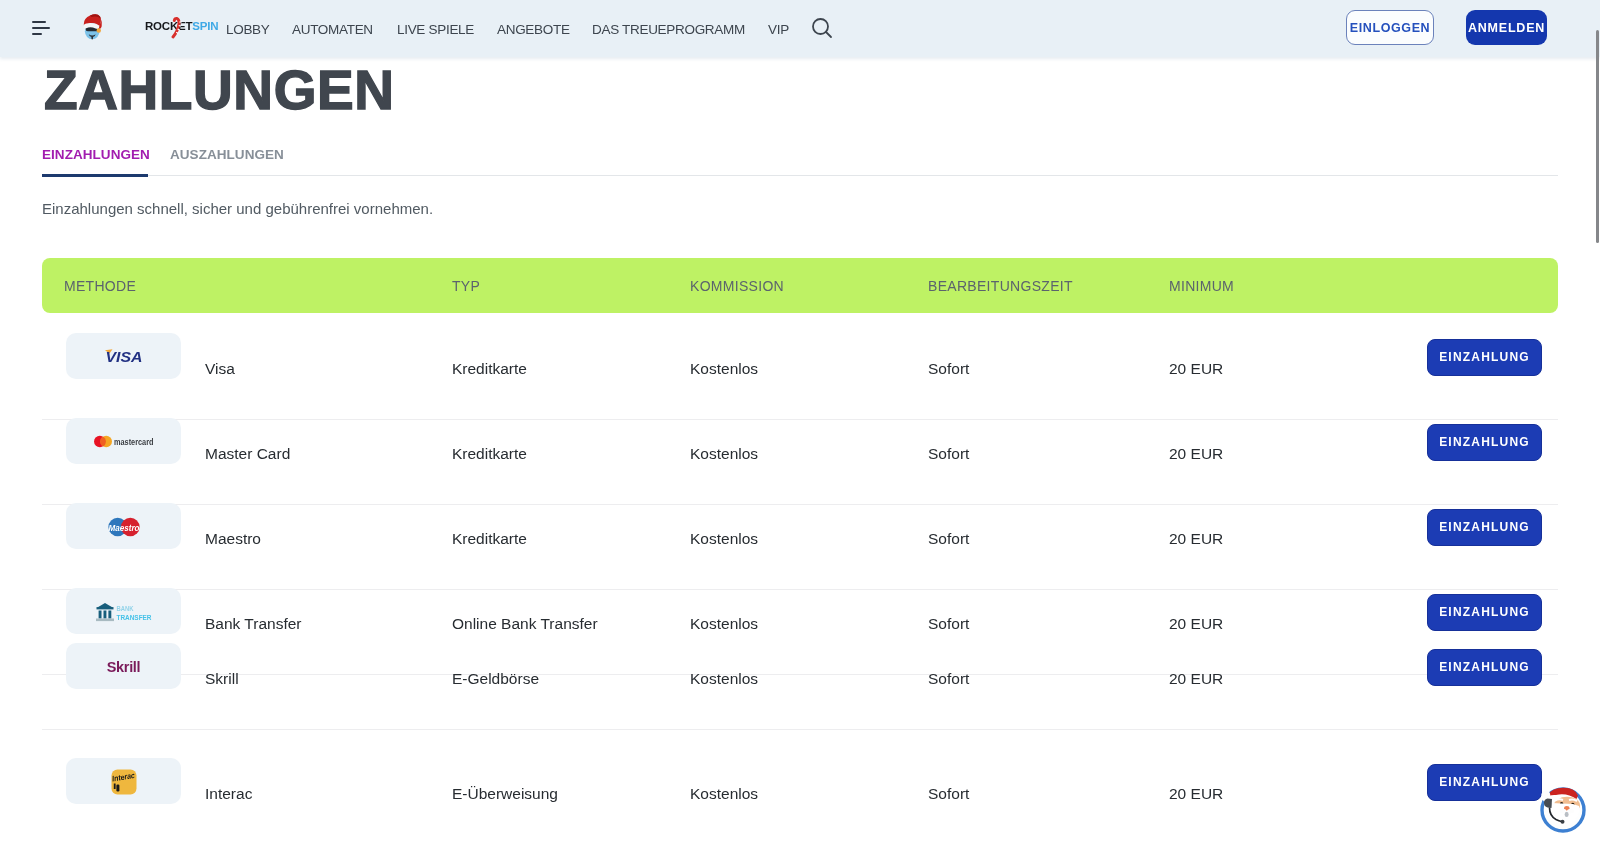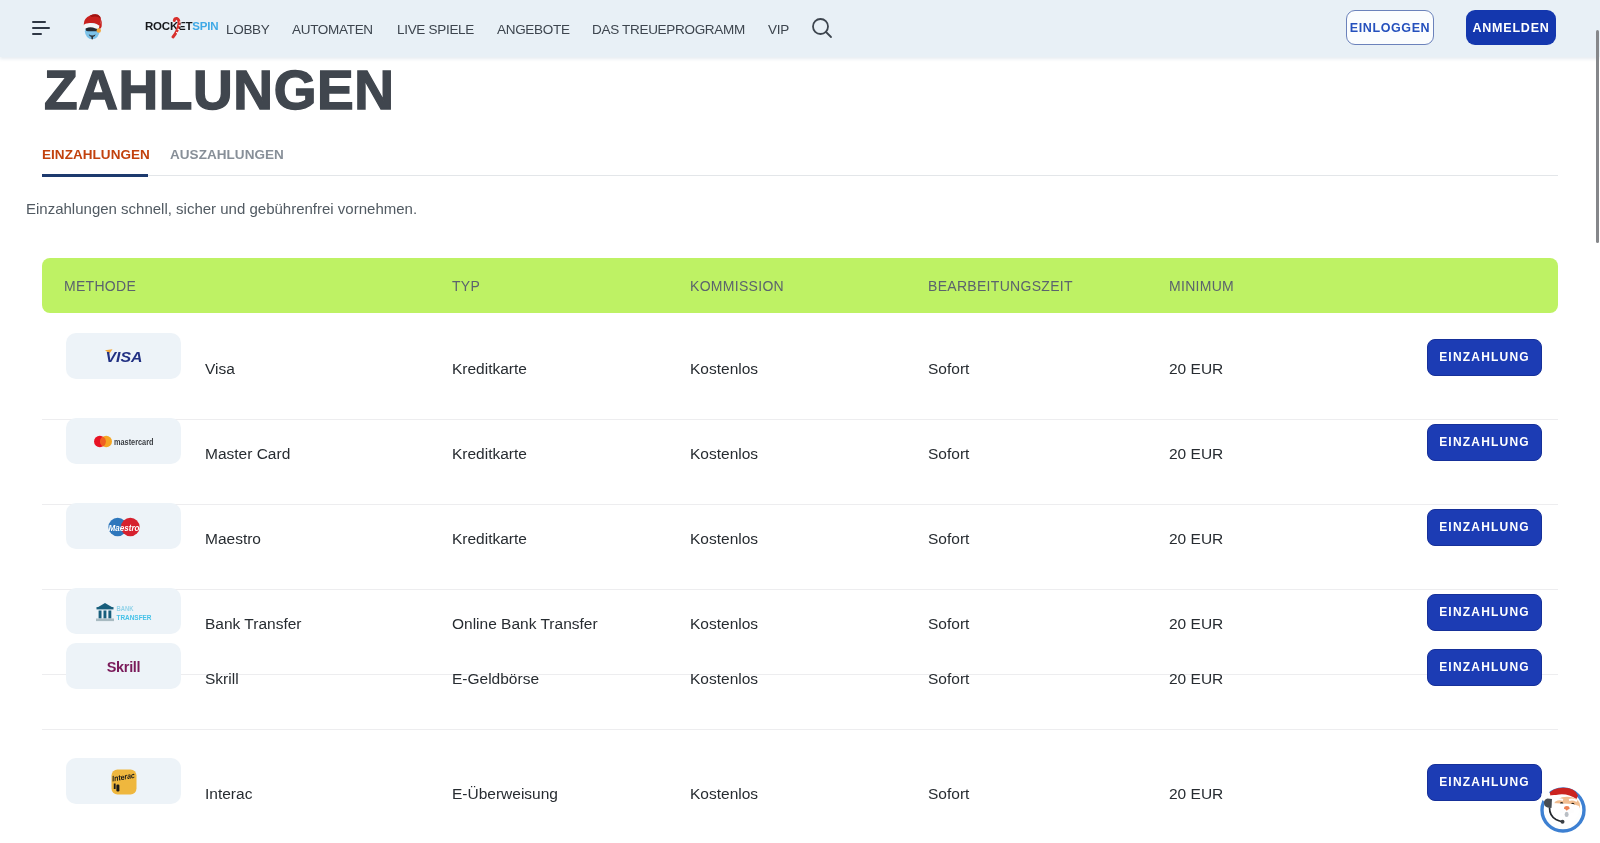--- a/index.html
+++ b/index.html
@@ -15,21 +15,21 @@
     display:flex; align-items:center; justify-content:center; }
   .btn-fill { position:absolute; top:10px; height:35px; border-radius:9px; background:#1437ae;
     color:#fff; font-size:12.5px; letter-spacing:0.8px; font-weight:700;
     display:flex; align-items:center; justify-content:center; }
   
   #h1 { position:absolute; left:44px; top:57.5px; font-size:55px; font-weight:700; color:#40464e;
     letter-spacing:0.6px; -webkit-text-stroke:1.4px #40464e; white-space:nowrap; }
   .tab { position:absolute; top:147px; font-size:13.5px; letter-spacing:0.05px; font-weight:700; }
   #tabline { position:absolute; left:42px; top:175px; width:1516px; height:1px; background:#e3e6e9; }
   #tabact { position:absolute; left:42px; top:174px; width:106px; height:2.5px; background:#1d3a6e; }
-  #desc { position:absolute; left:26px; top:199.5px; font-size:15px; color:#515a62;text-align:right; }
+  #desc { position:absolute; left:42px; top:199.5px; font-size:15px; color:#515a62;text-align:right; }
   
   #thead { position:absolute; left:42px; top:258px; width:1516px; height:55px; background:#bef264; border-radius:8px; }
   .th { position:absolute; top:19.5px; font-size:14px; color:#5b636d; letter-spacing:0.3px; }
   .row { position:absolute; left:42px; width:1516px; height:107px; border-bottom:1px solid #ededef; }
   .card { position:absolute; left:24px; top:19.5px; width:115px; height:46px; background:#edf3f8; border-radius:10px;
     display:flex; align-items:center; justify-content:center; }
   .cell { position:absolute; top:calc(50% + 3px); transform:translateY(-50%); font-size:15.5px; color:#272c31; }
   .rbtn { position:absolute; left:1385px; top:25.5px; width:115px; height:37.5px; background:#1c3cb4;
     border:1px solid #16309a; border-radius:8px; color:#fff; font-size:12px; letter-spacing:1.2px;
     font-weight:700; display:flex; align-items:center; justify-content:center; }
@@ -64,25 +64,25 @@
   <div class="nav" style="left:292px;">AUTOMATEN</div>
   <div class="nav" style="left:397px;">LIVE SPIELE</div>
   <div class="nav" style="left:497px;">ANGEBOTE</div>
   <div class="nav" style="left:592px;">DAS TREUEPROGRAMM</div>
   <div class="nav" style="left:768px;">VIP</div>
   <svg class="abs" style="left:811px;top:17px;" width="22" height="22" viewBox="0 0 22 22">
     <circle cx="9.5" cy="9.5" r="7.5" fill="none" stroke="#3d454e" stroke-width="1.8"></circle>
     <line x1="15" y1="15" x2="20" y2="20" stroke="#3d454e" stroke-width="1.8" stroke-linecap="round"></line>
   </svg>
   <div class="btn-out" style="left:1346px;width:88px;">EINLOGGEN</div>
-  <div class="btn-fill" style="left:1466px;width:90px;">ANMELDEN</div>
+  <div class="btn-fill" style="left:1466px;width:81px;">ANMELDEN</div>
 </div>
 
 <div id="h1">ZAHLUNGEN</div>
-<div class="tab" style="left:42px;color:#c2410c;">EINZAHLUNGEN</div>
+<div class="tab" style="left:42px;color:#a21caf;">EINZAHLUNGEN</div>
 <div class="tab" style="left:170px;color:#878f98;">AUSZAHLUNGEN</div>
 <div id="tabline"></div>
 <div id="tabact"></div>
 <div id="desc">Einzahlungen schnell, sicher und gebührenfrei vornehmen.</div>
 
 <div id="thead">
   <div class="th" style="left:22px;">METHODE</div>
   <div class="th" style="left:410px;">TYP</div>
   <div class="th" style="left:648px;">KOMMISSION</div>
   <div class="th" style="left:886px;">BEARBEITUNGSZEIT</div>

